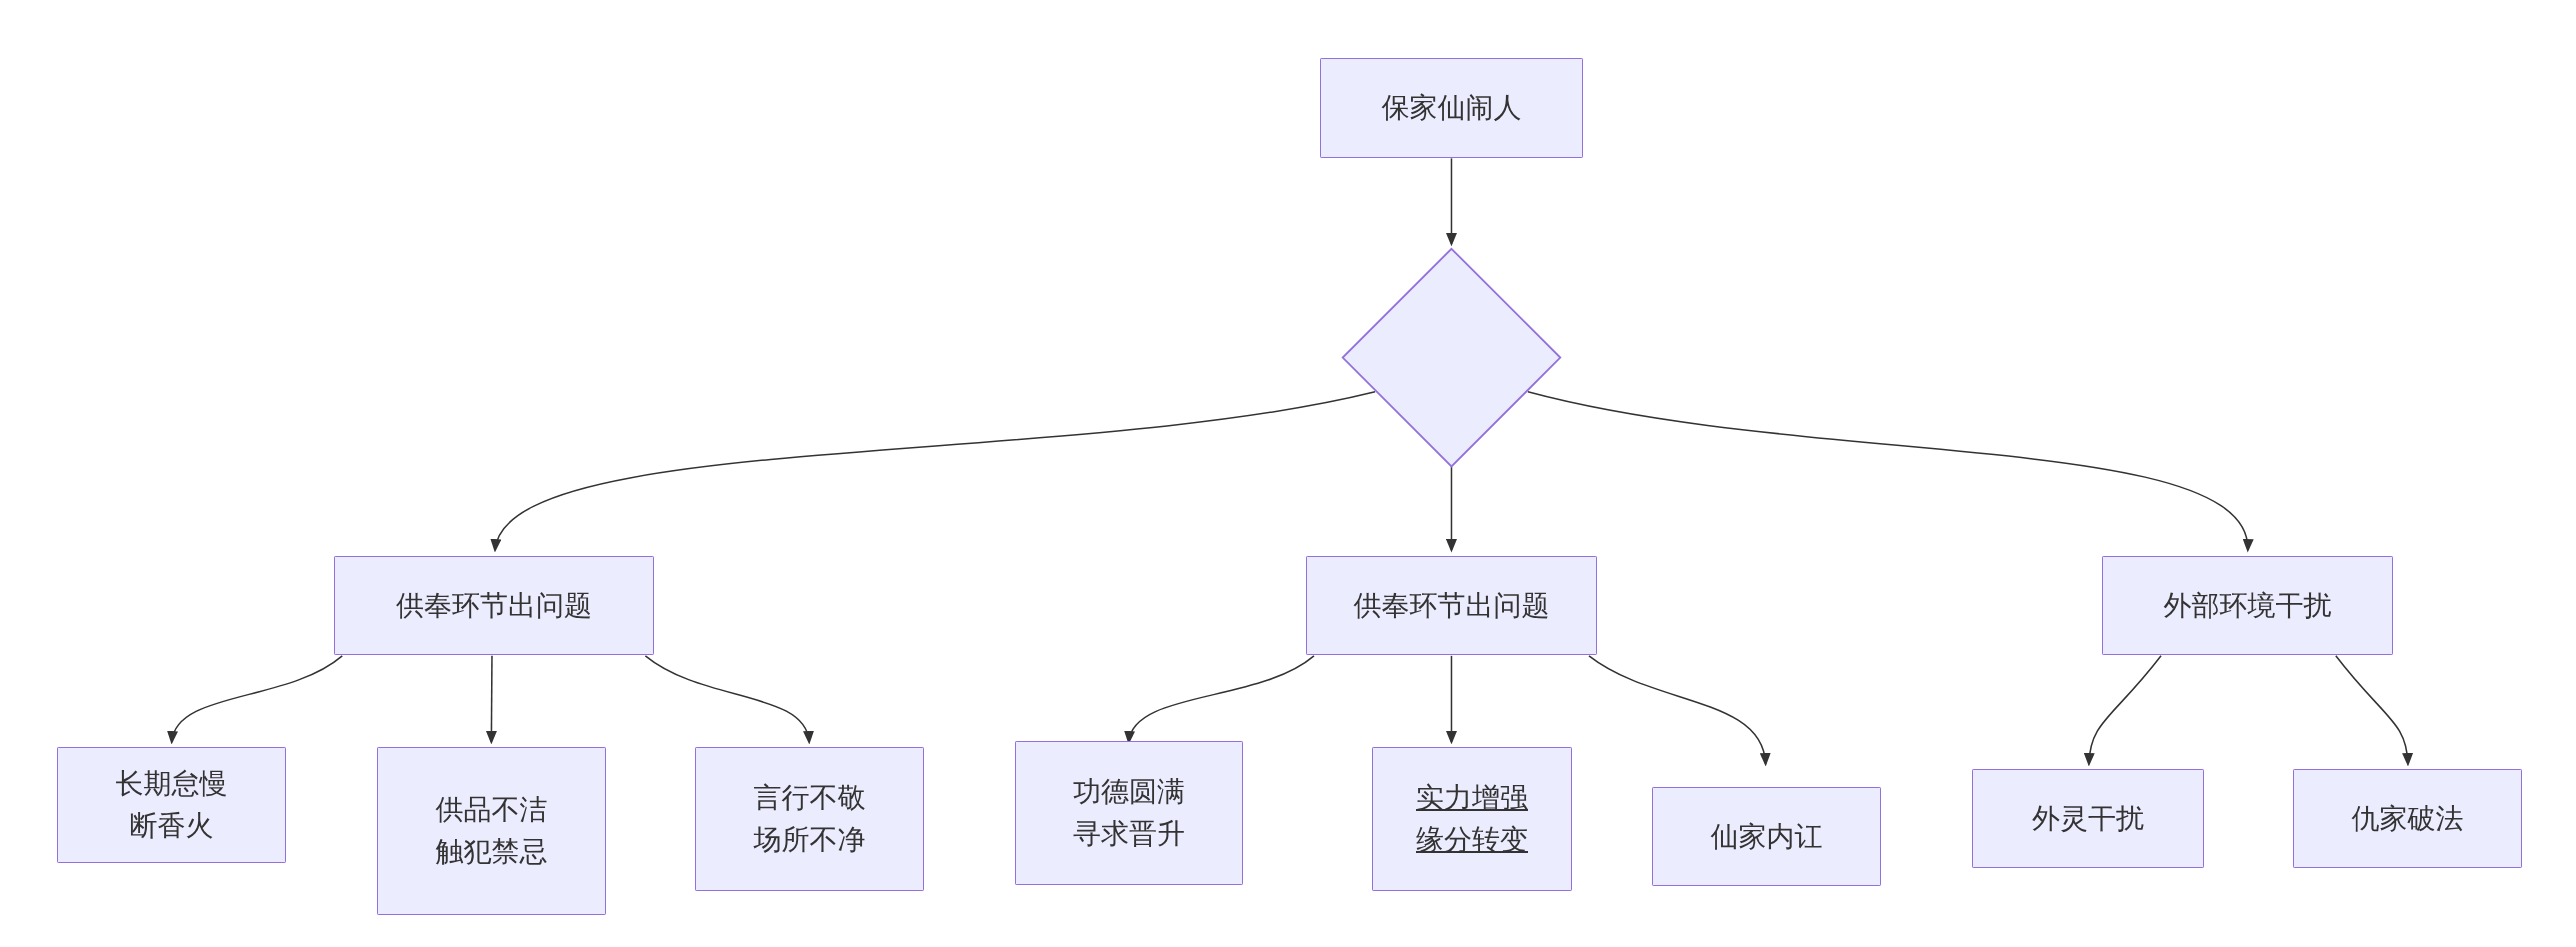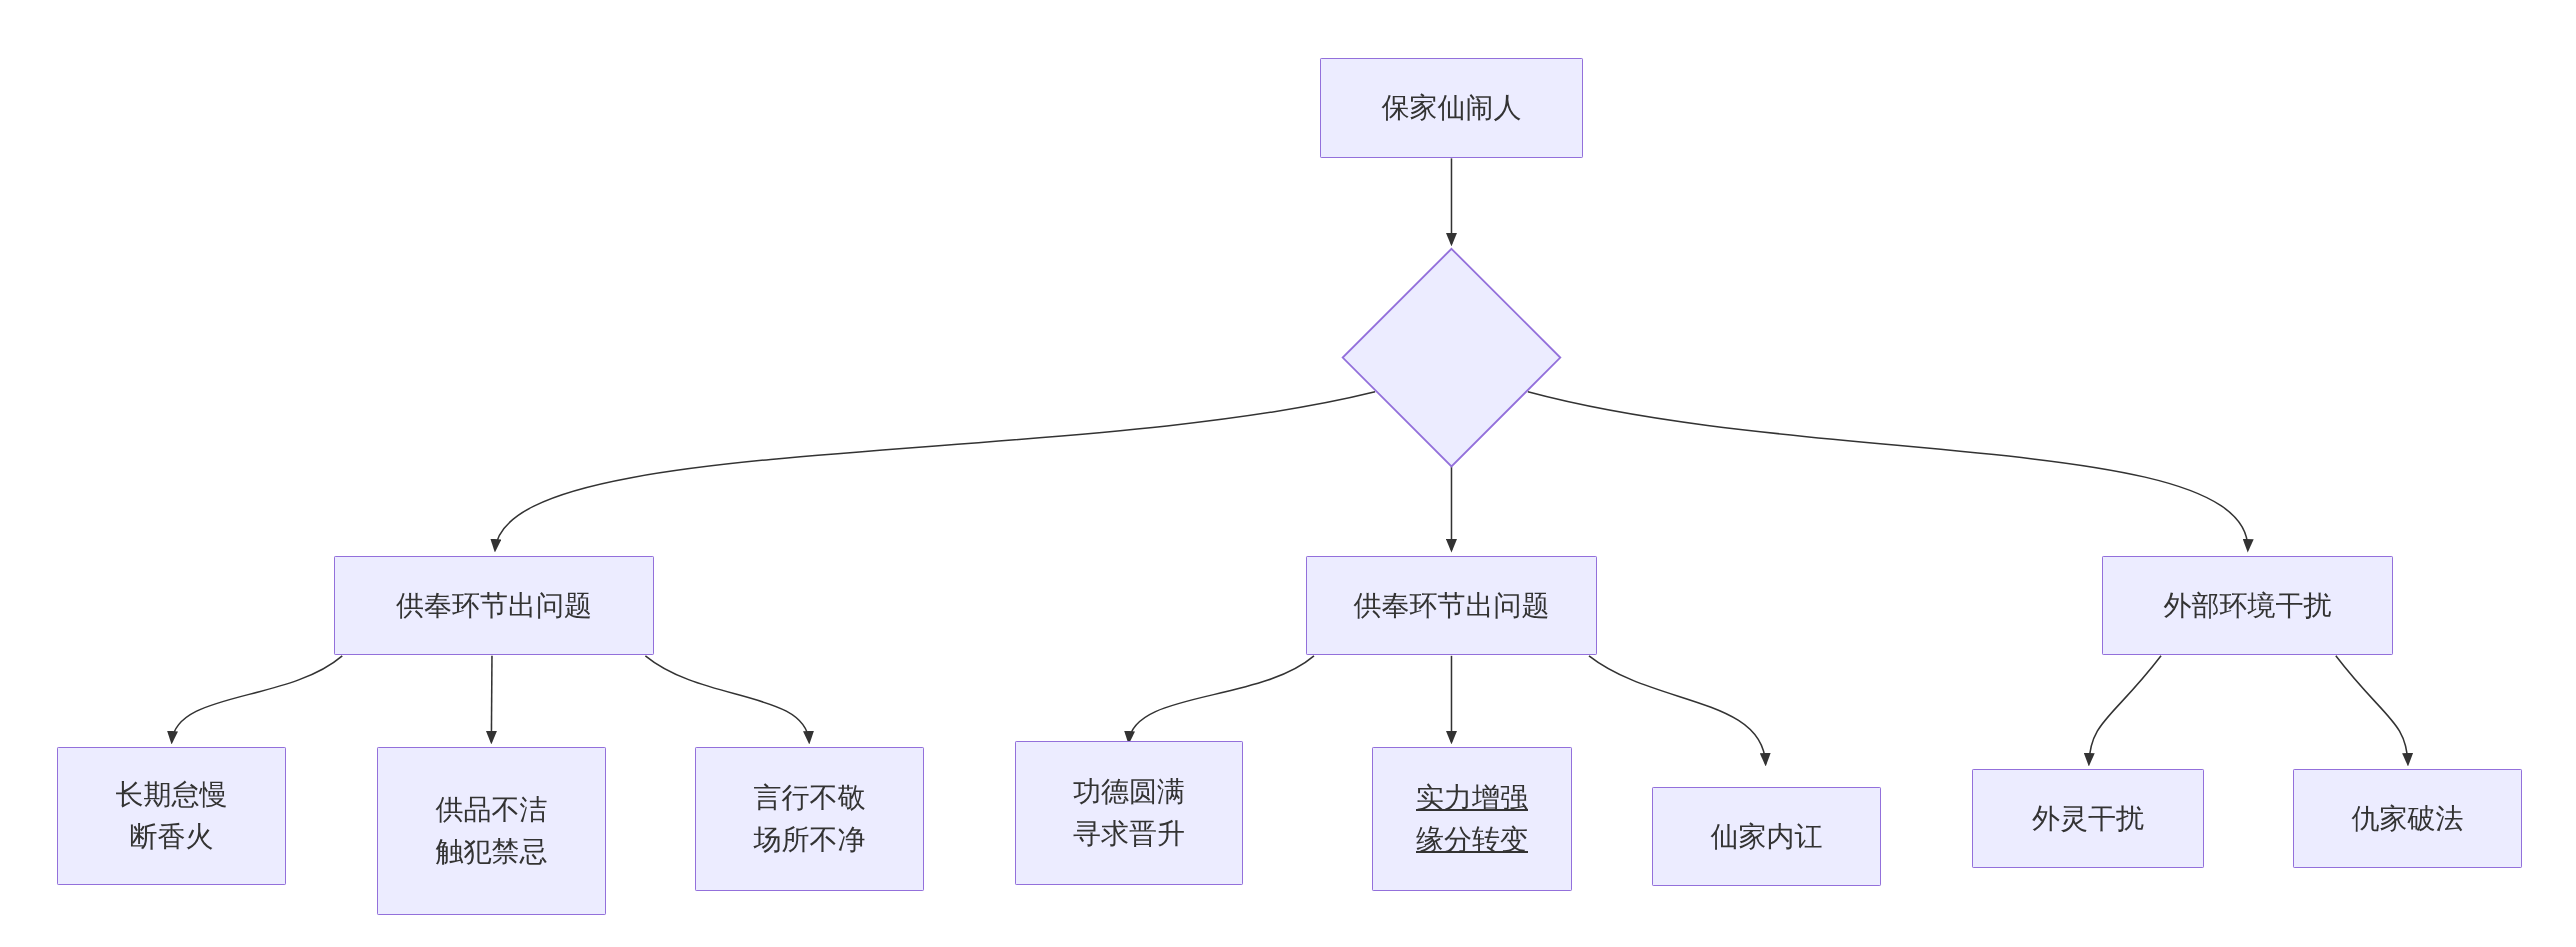--- a/index.html
+++ b/index.html
@@ -66,21 +66,21 @@
     <polygon class="diamond-shape" points="2375,407 2553,585 2375,763 2197,585"></polygon>
   </svg>
 
   <div class="node rect" style="left:1320px;top:58px;width:263px;height:100px;">保家仙闹人</div>
 
 
   <div class="node rect" style="left:334px;top:556px;width:320px;height:99px;">供奉环节出问题</div>
   <div class="node rect" style="left:1306px;top:556px;width:291px;height:99px;">供奉环节出问题</div>
   <div class="node rect" style="left:2102px;top:556px;width:291px;height:99px;">外部环境干扰</div>
 
-  <div class="node rect" style="left:57px;top:747px;width:229px;height:138px;">长期怠慢
+  <div class="node rect" style="left:57px;top:747px;width:229px;height:116px;">长期怠慢
 断香火</div>
   <div class="node rect" style="left:377px;top:747px;width:229px;height:168px;">供品不洁
 触犯禁忌</div>
   <div class="node rect" style="left:695px;top:747px;width:229px;height:144px;">言行不敬
 场所不净</div>
   <div class="node rect" style="left:1015px;top:741px;width:228px;height:144px;">功德圆满
 寻求晋升</div>
   <div class="node rect" style="left:1372px;top:747px;width:200px;height:144px;text-decoration:underline;">实力增强
 缘分转变</div>
   <div class="node rect" style="left:1652px;top:787px;width:229px;height:99px;">仙家内讧</div>

